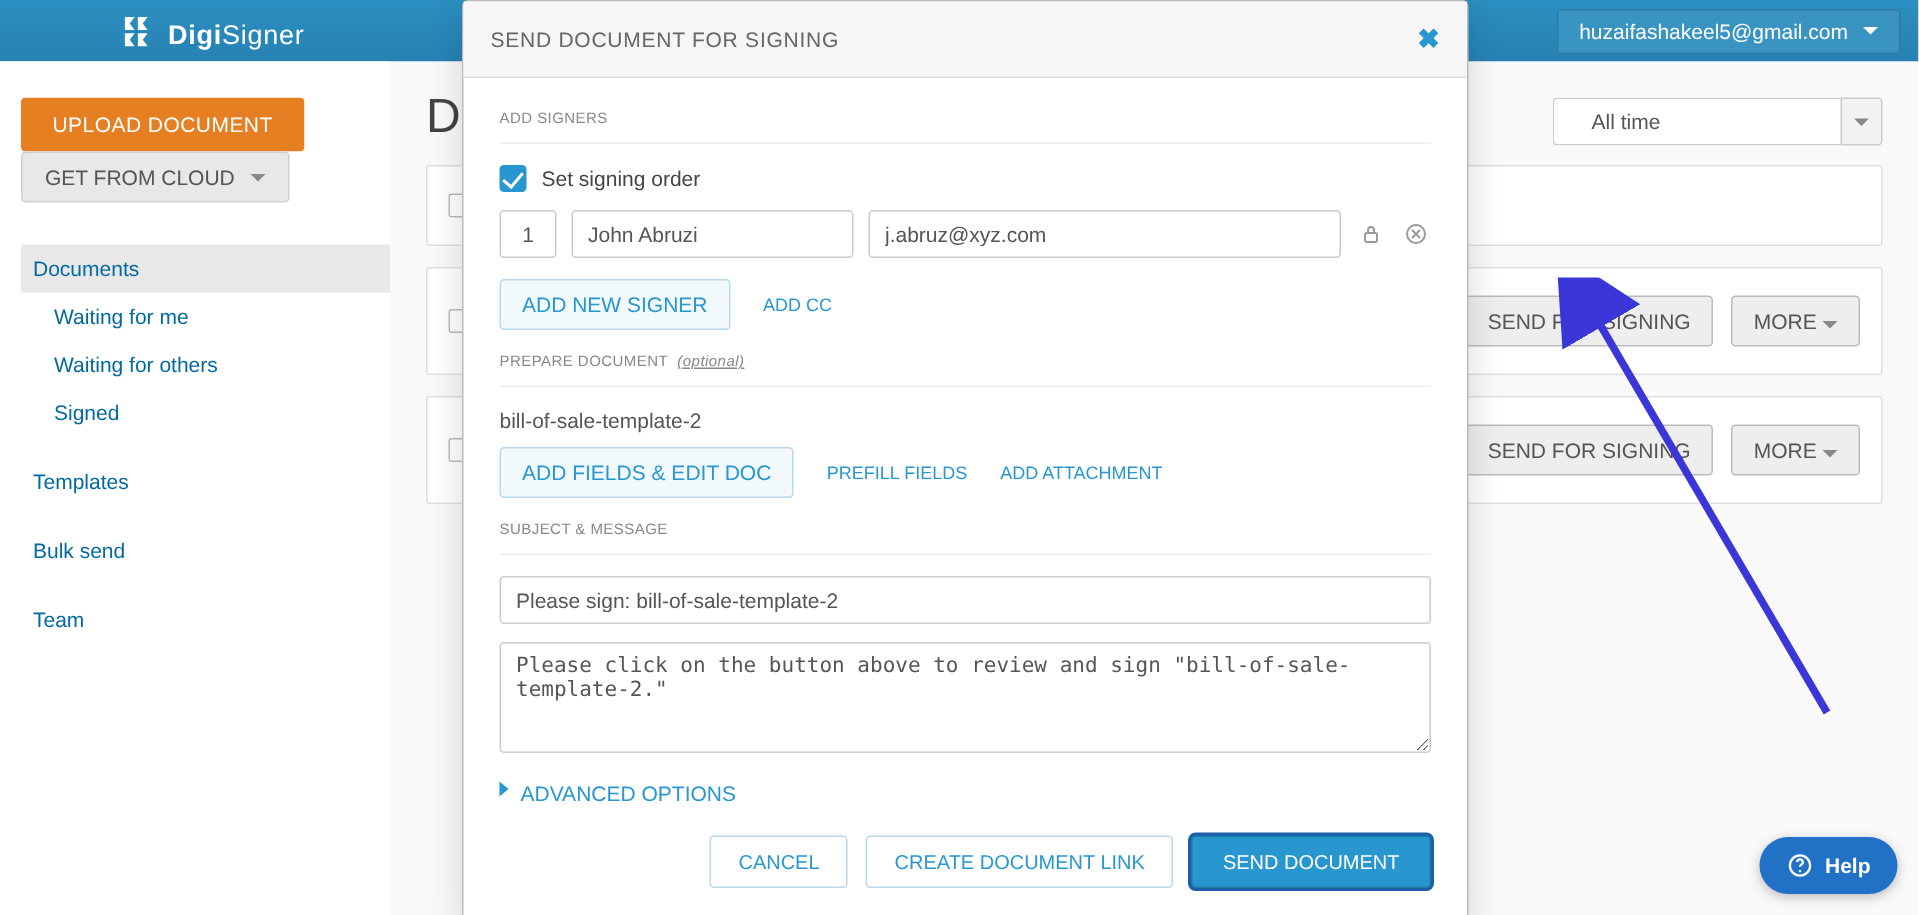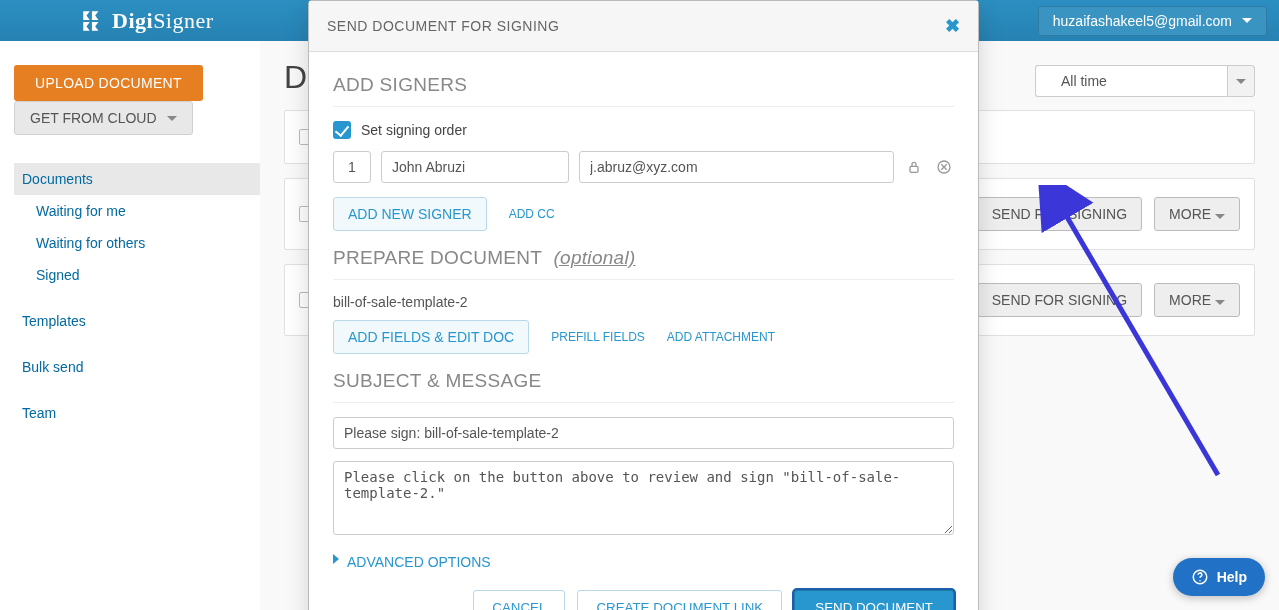--- a/index.html
+++ b/index.html
@@ -20,25 +20,24 @@
     display: flex;
     align-items: center;
     padding: 0 12px;
     color: #fff;
     justify-content: space-between;
   }
   .logo {
     display: flex;
     align-items: flex-end;
     gap: 6px;
-    font-size: 22px;
+    font-size: 18px;
     font-weight: 400;
     letter-spacing: .5px;
     margin-left: 68px;
-    font-family: Liberation Serif, serif;
   }
   .logo svg { width: 26px; height: 26px; }
   .logo b { font-weight: 600; }
   .user-btn {
     background: #3a94c2;
     border: 1px solid #2f7ba3;
     color: #fff;
     padding: 6px 14px;
     border-radius: 3px;
     font-size: 14px;
@@ -214,21 +213,21 @@
   .close-x {
     color: #2897d0;
     font-size: 18px;
     cursor: pointer;
     font-weight: 700;
   }
   .modal-body {
     padding: 16px 24px 20px 24px;
   }
   .sec-label {
-    font-size: 19px;
+    font-size: 10px;
     letter-spacing: .3px;
     color: #888;
     margin: 6px 0 10px 0;
   }
   .sec-label .opt { font-style: italic; text-decoration: underline; }
   .divider { border-top: 1px solid #eee; margin: 10px 0 14px; }
   .chk-row {
     display: flex;
     align-items: center;
     gap: 10px;

